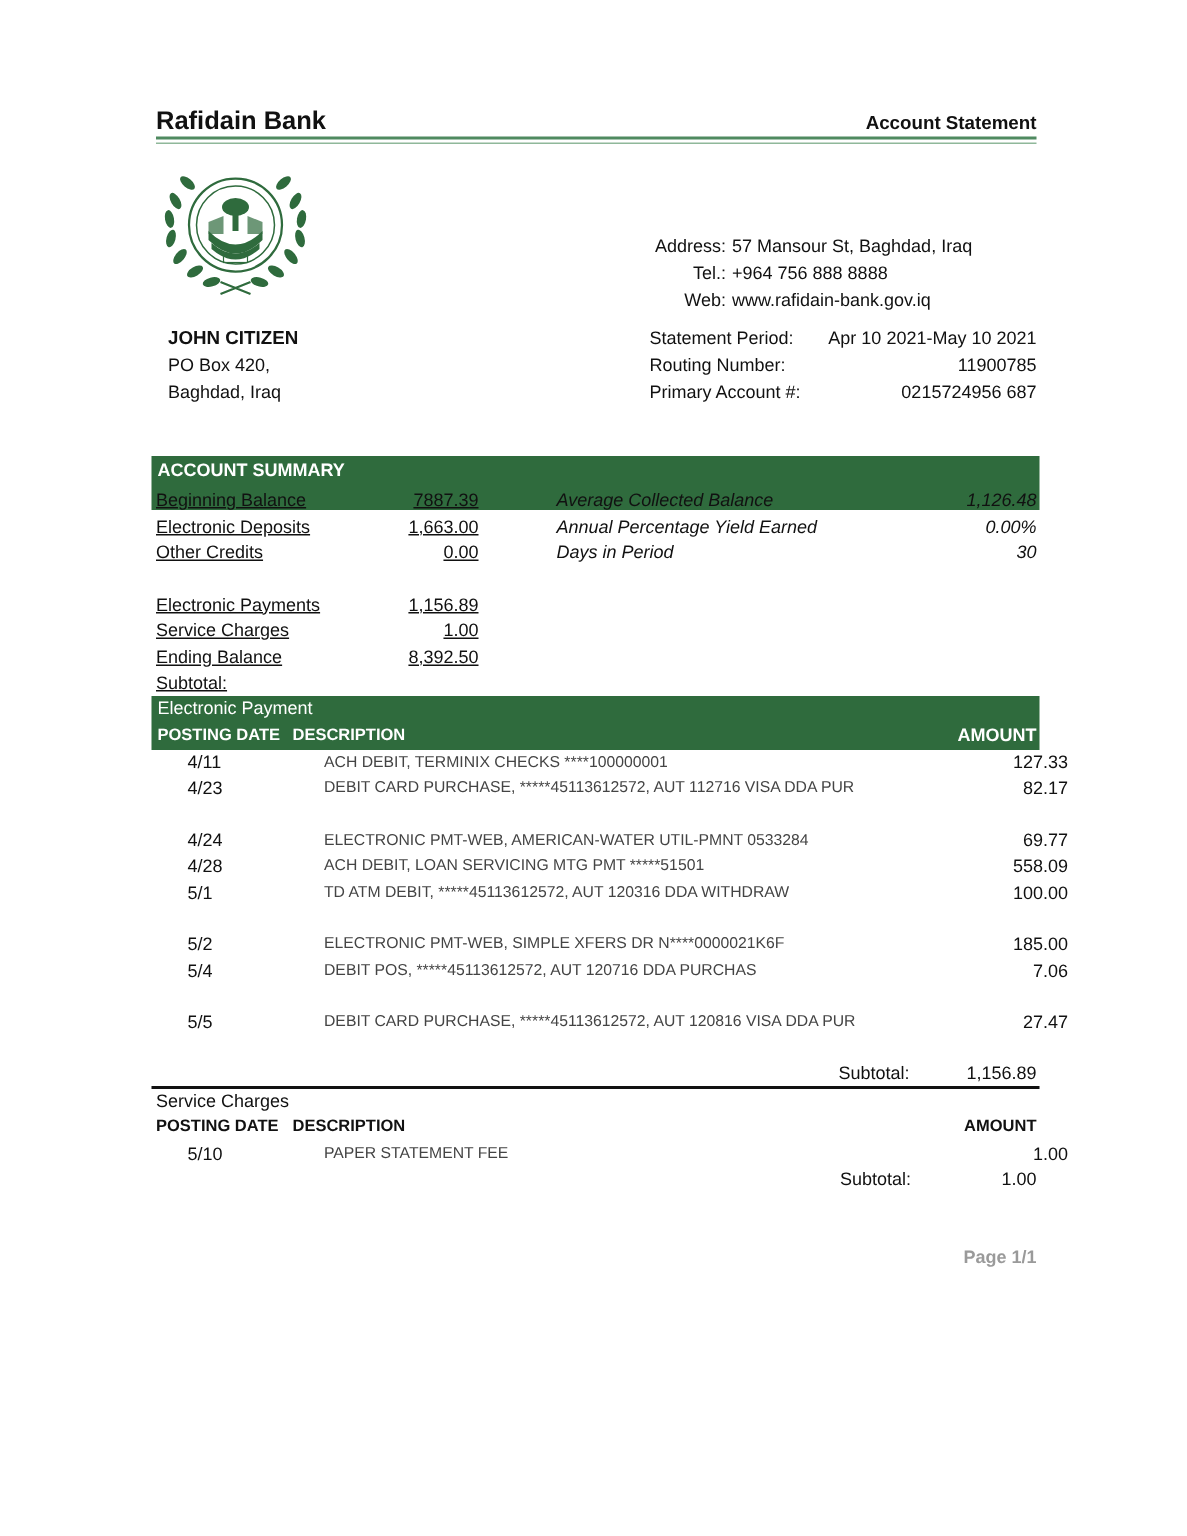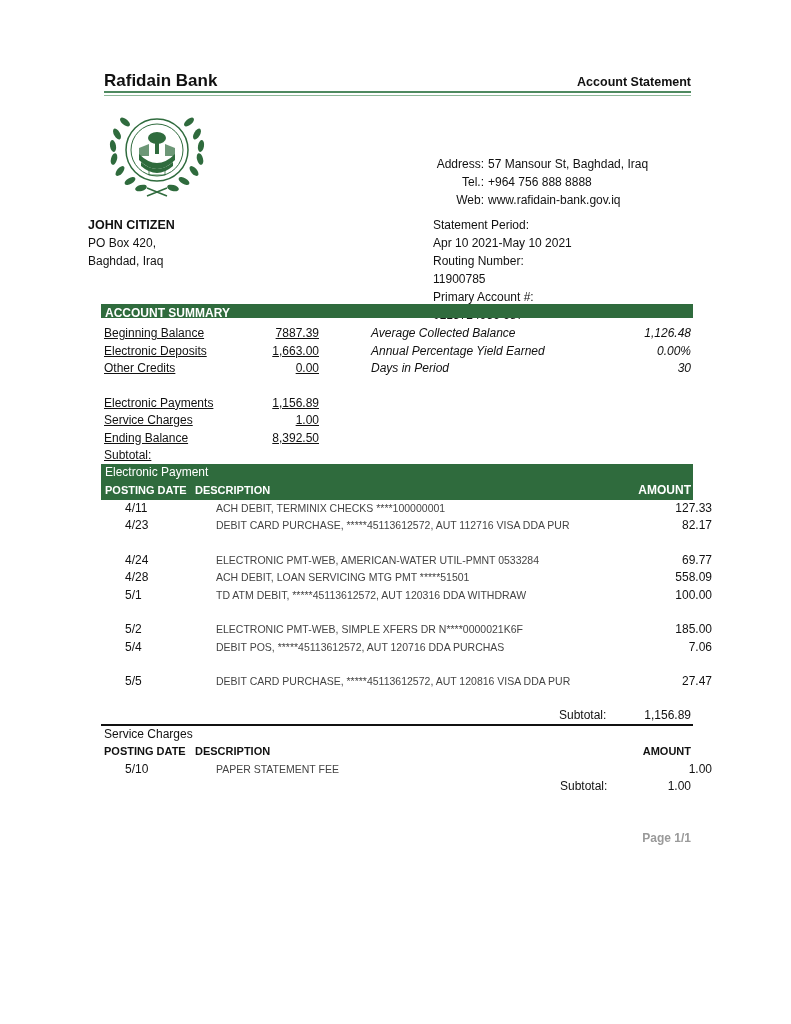--- a/index.html
+++ b/index.html
@@ -12,27 +12,27 @@
   .doc-title { right: 100px; top: 75px; font-size: 12.5px; font-weight: bold; }
   .rule1 { left: 104px; top: 91px; width: 587px; height: 2px; background: #4f8a60; }
   .rule2 { left: 104px; top: 95px; width: 587px; height: 1px; background: #8fb89a; }
 
   .logo { left: 103px; top: 104px; width: 108px; height: 96px; }
 
   .contact { left: 420px; top: 112px; width: 240px; font-size: 12px; line-height: 18px; margin-top: 43px; }
   .contact .row { display: flex; }
   .contact .lbl { width: 68px; text-align: right; padding-right: 4px; }
 
-  .cust { left: 88px; top: 216px; font-size: 12px; line-height: 18px; }
+  .cust { left: 112px; top: 216px; font-size: 12px; line-height: 18px; }
   .cust .name { font-weight: bold; font-size: 12.5px; }
 
   .stmt { left: 433px; top: 216px; width: 258px; font-size: 12px; line-height: 18px; }
-  .stmt .row { display: flex; justify-content: space-between; flex-direction: column; }
-
-  .summary-hdr { left: 101px; top: 304px; width: 592px; height: 14px; font-size: 12px; font-weight: bold; padding-left: 4px; line-height: 18px; }
+  .stmt .row { display: flex; justify-content: space-between; }
+
+  .summary-hdr { left: 101px; top: 304px; width: 592px; height: 36px; font-size: 12px; font-weight: bold; padding-left: 4px; line-height: 18px; }
 
   .sum-left { left: 104px; top: 325px; width: 215px; font-size: 12px; line-height: 17.5px; }
   .sum-left .row { display: flex; justify-content: space-between; height: 17.5px; text-decoration: underline; }
   .sum-left .gap { height: 17px; }
   .sum-right { left: 371px; top: 325px; width: 320px; font-size: 12px; line-height: 17.5px; }
   .sum-right .row { display: flex; justify-content: space-between; height: 17.5px; font-style: italic; }
 
   .ep-hdr { left: 101px; top: 464px; width: 592px; height: 36px; font-size: 12px; }
   .ep-hdr .title { position: absolute; left: 4px; top: 1px; }
   .ep-hdr .cols { position: absolute; left: 4px; top: 20px; width: 586px; font-size: 11px; font-weight: bold; }

